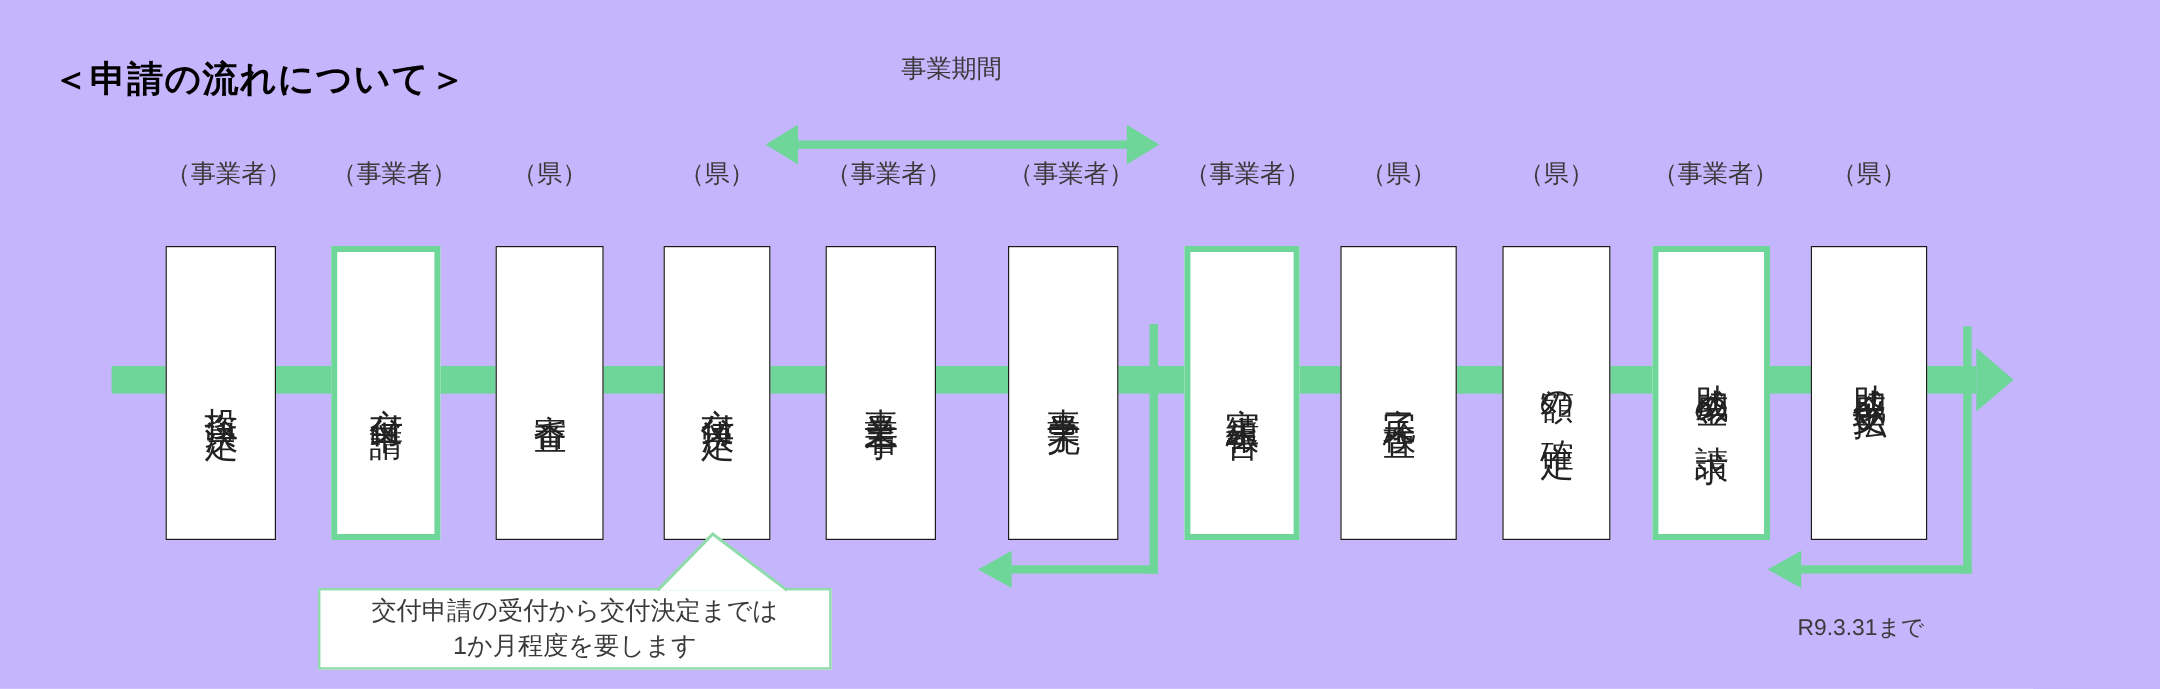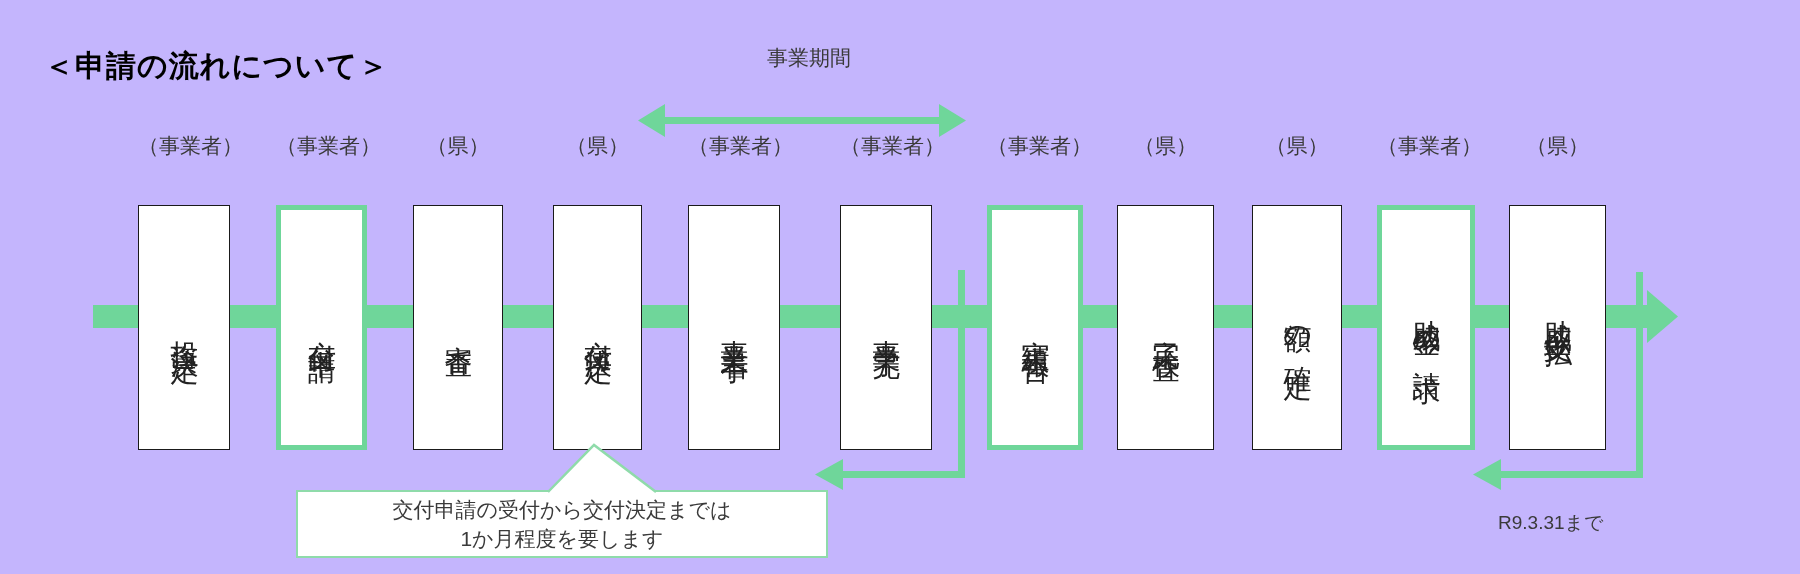--- a/index.html
+++ b/index.html
@@ -7,36 +7,36 @@
     --light-green:#8FDBAA;
     --ink:#1a1a1a;
     --text:#3a3a3a;
   }
   *{margin:0;padding:0;box-sizing:border-box;}
   body{background:#ffffff;font-family:"Liberation Sans",sans-serif;}
   .canvas{position:relative;width:1800px;height:574px;background:#c4b5fd;overflow:hidden;}
 
   .title{position:absolute;left:44px;top:46px;font-size:30px;font-weight:bold;color:#000;letter-spacing:1px;white-space:nowrap;}
 
-  .period-note{position:absolute;left:793px;top:44px;transform:translateX(-50%);text-align:center;color:var(--text);white-space:nowrap;margin-left:16px;}
+  .period-note{position:absolute;left:793px;top:44px;transform:translateX(-50%);text-align:center;color:var(--text);white-space:nowrap;}
   .period-note .l1{font-size:21px;line-height:27px;display:block;}
   .period-note .l2{font-size:20px;line-height:26px;display:block;}
 
   svg.layer{position:absolute;left:0;top:0;pointer-events:none;}
   #arrow-layer{z-index:0;}
   #pointer-layer{z-index:3;}
 
   .step{position:absolute;top:131px;}
   .step .role{position:relative;height:30px;text-align:center;font-size:21px;line-height:30px;color:var(--text);white-space:nowrap;z-index:2;}
   .step .box{position:relative;margin-top:44px;height:245px;width:100%;background:#fff;border:1.5px solid var(--ink);
              display:flex;align-items:center;justify-content:center;z-index:2;}
   .step.hl .box{border:5px solid var(--green);}
   .step .box span{writing-mode:vertical-rl;text-orientation:upright;font-size:28px;letter-spacing:5px;color:#222;white-space:nowrap;}
 
-  .callout{position:absolute;left:296px;top:490px;width:532px;height:68px;border:2px solid var(--light-green);background:#fff;
+  .callout{position:absolute;left:265px;top:490px;width:428px;height:68px;border:2px solid var(--light-green);background:#fff;
            display:flex;flex-direction:column;align-items:center;justify-content:center;z-index:2;color:var(--text);}
   .callout .l1{font-size:21px;line-height:29px;}
   .callout .l2{font-size:21px;line-height:29px;}
 
   .note1{position:absolute;left:793px;top:492px;color:var(--text);z-index:2;}
   .note1 .l1{font-size:23px;line-height:34px;display:block;}
   .note1 .l2{font-size:23px;line-height:32px;display:block;padding-left:8px;}
   .note2{position:absolute;left:1498px;top:510px;font-size:19px;color:var(--text);z-index:2;white-space:nowrap;}
 </style>
 </head>

